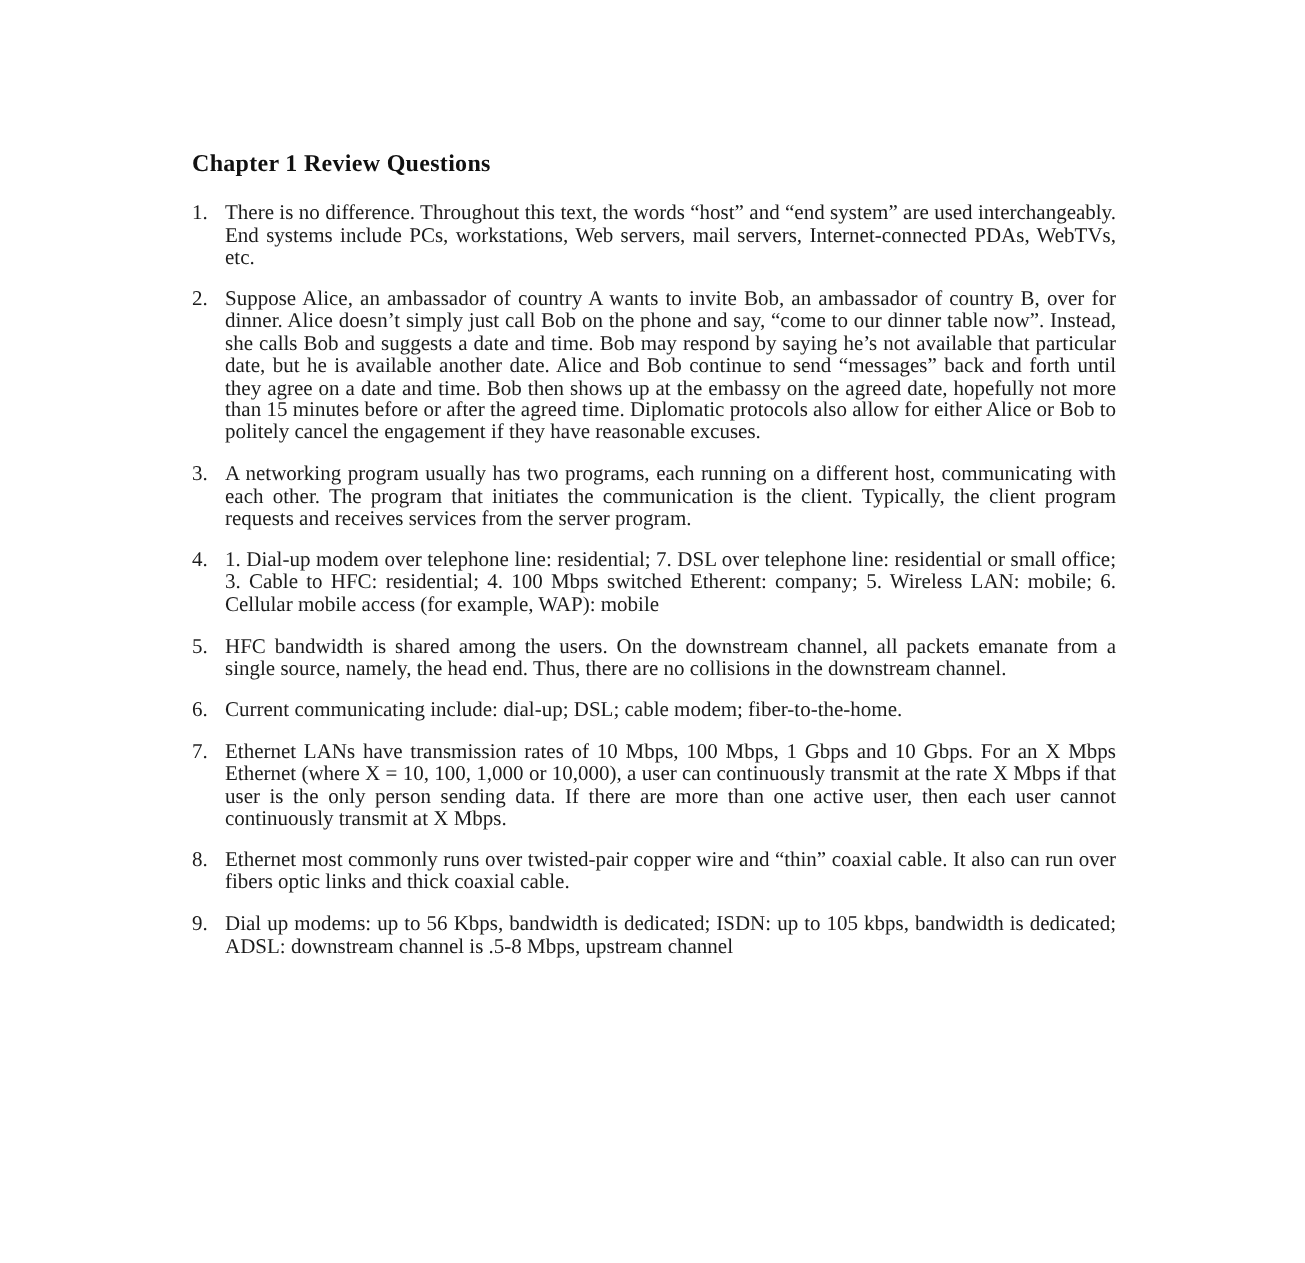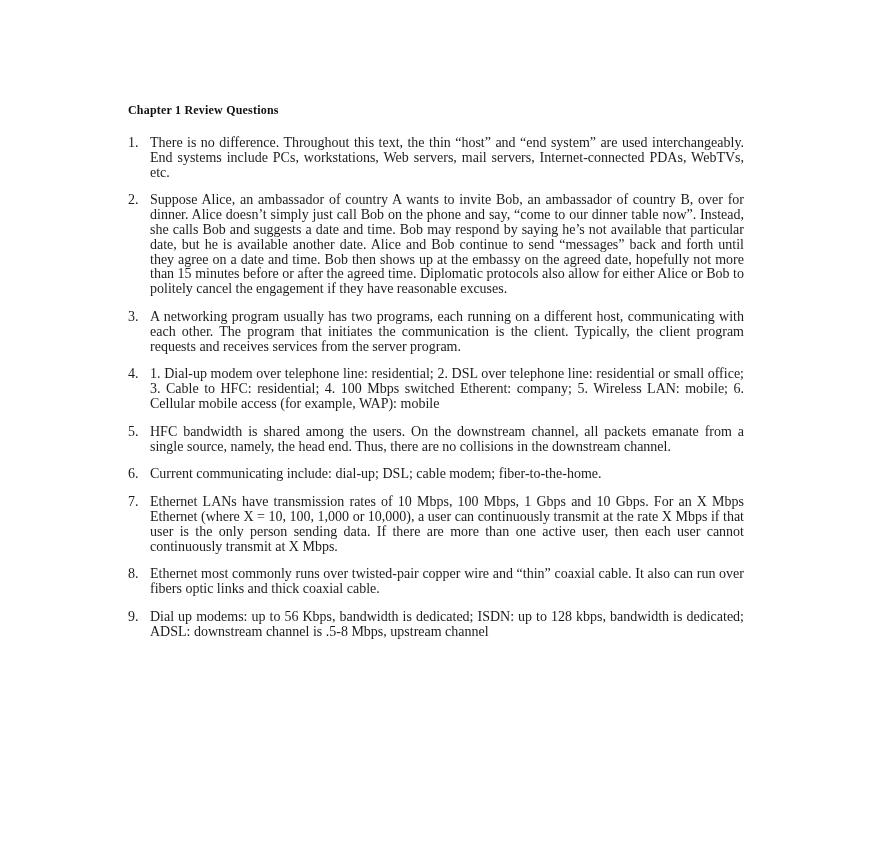--- a/index.html
+++ b/index.html
@@ -17,21 +17,21 @@
   .doc-page {
     position: absolute;
     left: 128px;
     top: 101px;
     width: 616px;
     color: #1c1c1c;
   }
   .doc-title {
     font-family: "Liberation Serif", serif;
     font-weight: bold;
-    font-size: 12px;
+    font-size: 16px;
     line-height: 18px;
     color: #111111;
     margin: 0 0 17px 0;
     letter-spacing: 0.2px;
   }
   .review-list {
     margin: 0;
     padding: 0;
     list-style: none;
   }
@@ -55,48 +55,48 @@
 </style>
 </head>
 <body>
 
 <div class="doc-page">
   <h1 class="doc-title">Chapter 1 Review Questions</h1>
 
   <ol class="review-list">
     <li class="review-item">
       <span class="item-number">1.</span>
-      <span class="item-text">There is no difference. Throughout this text, the thin “host” and “end system” are used interchangeably. End systems include PCs, workstations, Web servers, mail servers, Internet-connected PDAs, WebTVs, etc.</span>
+      <span class="item-text">There is no difference. Throughout this text, the words “host” and “end system” are used interchangeably. End systems include PCs, workstations, Web servers, mail servers, Internet-connected PDAs, WebTVs, etc.</span>
     </li>
     <li class="review-item">
       <span class="item-number">2.</span>
       <span class="item-text">Suppose Alice, an ambassador of country A wants to invite Bob, an ambassador of country B, over for dinner. Alice doesn’t simply just call Bob on the phone and say, “come to our dinner table now”. Instead, she calls Bob and suggests a date and time. Bob may respond by saying he’s not available that particular date, but he is available another date. Alice and Bob continue to send “messages” back and forth until they agree on a date and time. Bob then shows up at the embassy on the agreed date, hopefully not more than 15 minutes before or after the agreed time. Diplomatic protocols also allow for either Alice or Bob to politely cancel the engagement if they have reasonable excuses.</span>
     </li>
     <li class="review-item">
       <span class="item-number">3.</span>
       <span class="item-text">A networking program usually has two programs, each running on a different host, communicating with each other. The program that initiates the communication is the client. Typically, the client program requests and receives services from the server program.</span>
     </li>
     <li class="review-item">
       <span class="item-number">4.</span>
-      <span class="item-text">1. Dial-up modem over telephone line: residential; 2. DSL over telephone line: residential or small office; 3. Cable to HFC: residential; 4. 100 Mbps switched Etherent: company; 5. Wireless LAN: mobile; 6. Cellular mobile access (for example, WAP): mobile</span>
+      <span class="item-text">1. Dial-up modem over telephone line: residential; 7. DSL over telephone line: residential or small office; 3. Cable to HFC: residential; 4. 100 Mbps switched Etherent: company; 5. Wireless LAN: mobile; 6. Cellular mobile access (for example, WAP): mobile</span>
     </li>
     <li class="review-item">
       <span class="item-number">5.</span>
       <span class="item-text">HFC bandwidth is shared among the users. On the downstream channel, all packets emanate from a single source, namely, the head end. Thus, there are no collisions in the downstream channel.</span>
     </li>
     <li class="review-item">
       <span class="item-number">6.</span>
       <span class="item-text">Current communicating include: dial-up; DSL; cable modem; fiber-to-the-home.</span>
     </li>
     <li class="review-item">
       <span class="item-number">7.</span>
       <span class="item-text">Ethernet LANs have transmission rates of 10 Mbps, 100 Mbps, 1 Gbps and 10 Gbps. For an X Mbps Ethernet (where X = 10, 100, 1,000 or 10,000), a user can continuously transmit at the rate X Mbps if that user is the only person sending data. If there are more than one active user, then each user cannot continuously transmit at X Mbps.</span>
     </li>
     <li class="review-item">
       <span class="item-number">8.</span>
       <span class="item-text">Ethernet most commonly runs over twisted-pair copper wire and “thin” coaxial cable. It also can run over fibers optic links and thick coaxial cable.</span>
     </li>
     <li class="review-item">
       <span class="item-number">9.</span>
-      <span class="item-text">Dial up modems: up to 56 Kbps, bandwidth is dedicated; ISDN: up to 128 kbps, bandwidth is dedicated; ADSL: downstream channel is .5-8 Mbps, upstream channel</span>
+      <span class="item-text">Dial up modems: up to 56 Kbps, bandwidth is dedicated; ISDN: up to 105 kbps, bandwidth is dedicated; ADSL: downstream channel is .5-8 Mbps, upstream channel</span>
     </li>
   </ol>
 </div>
 
 </body></html>

